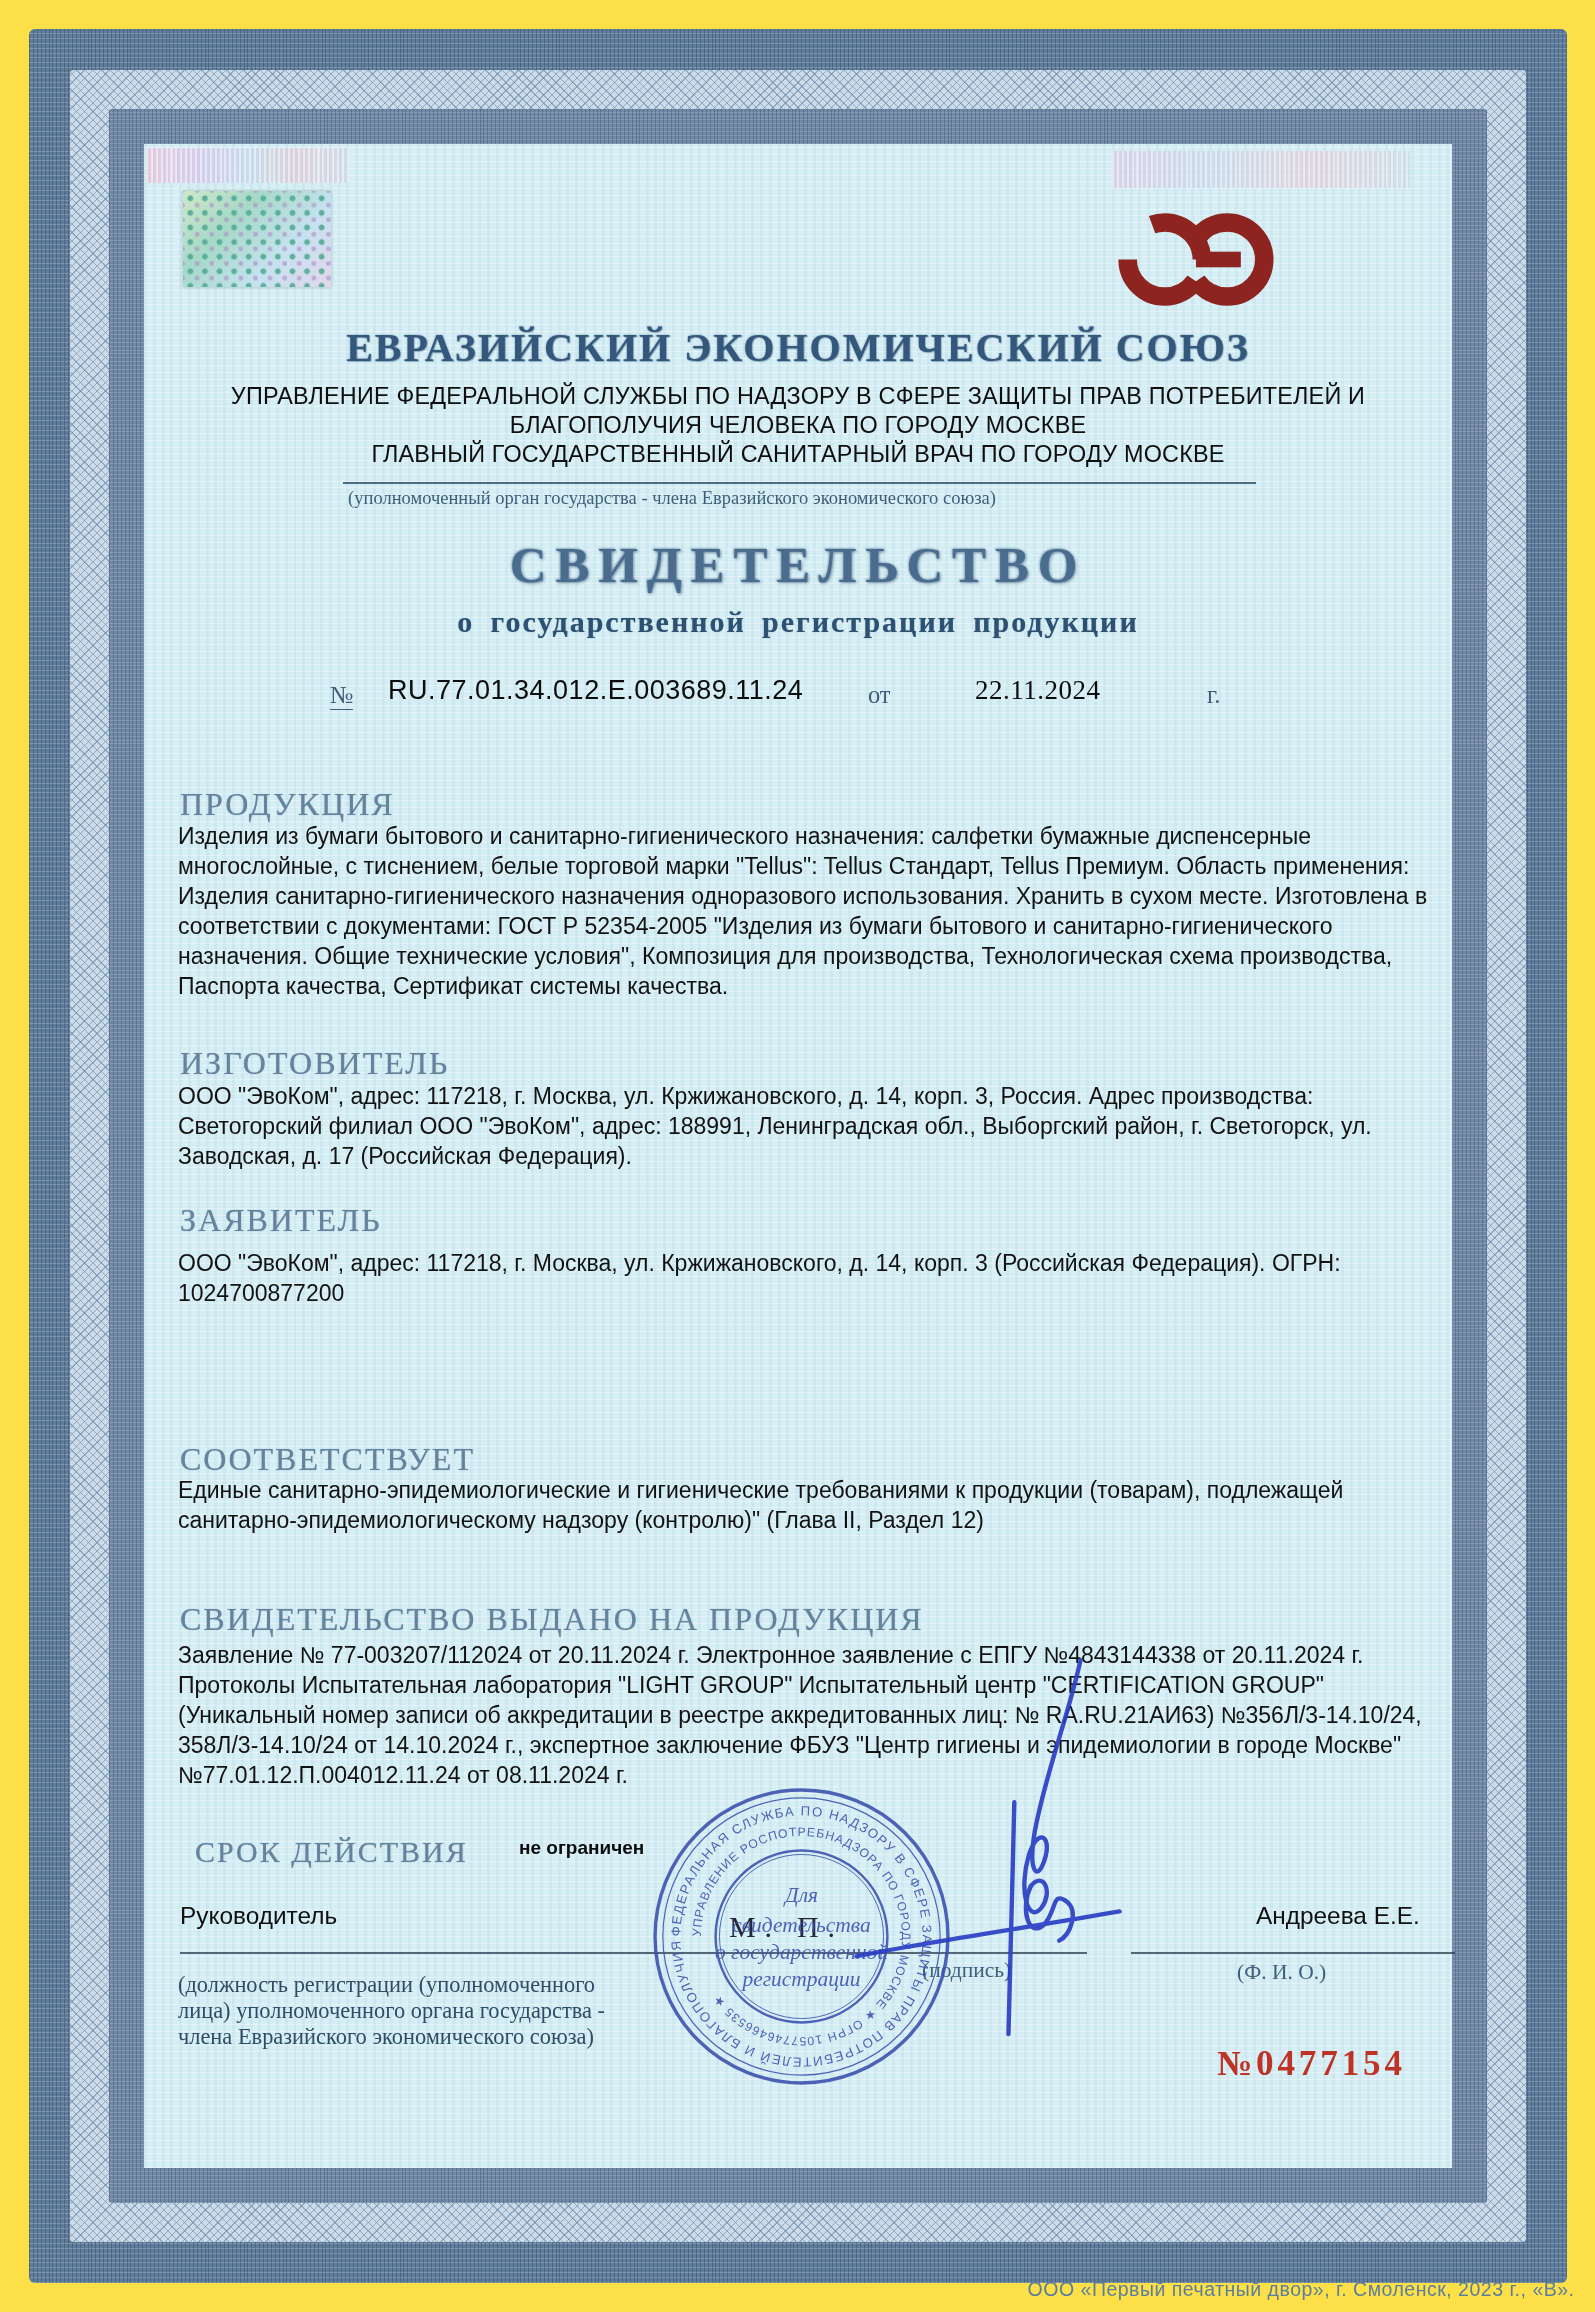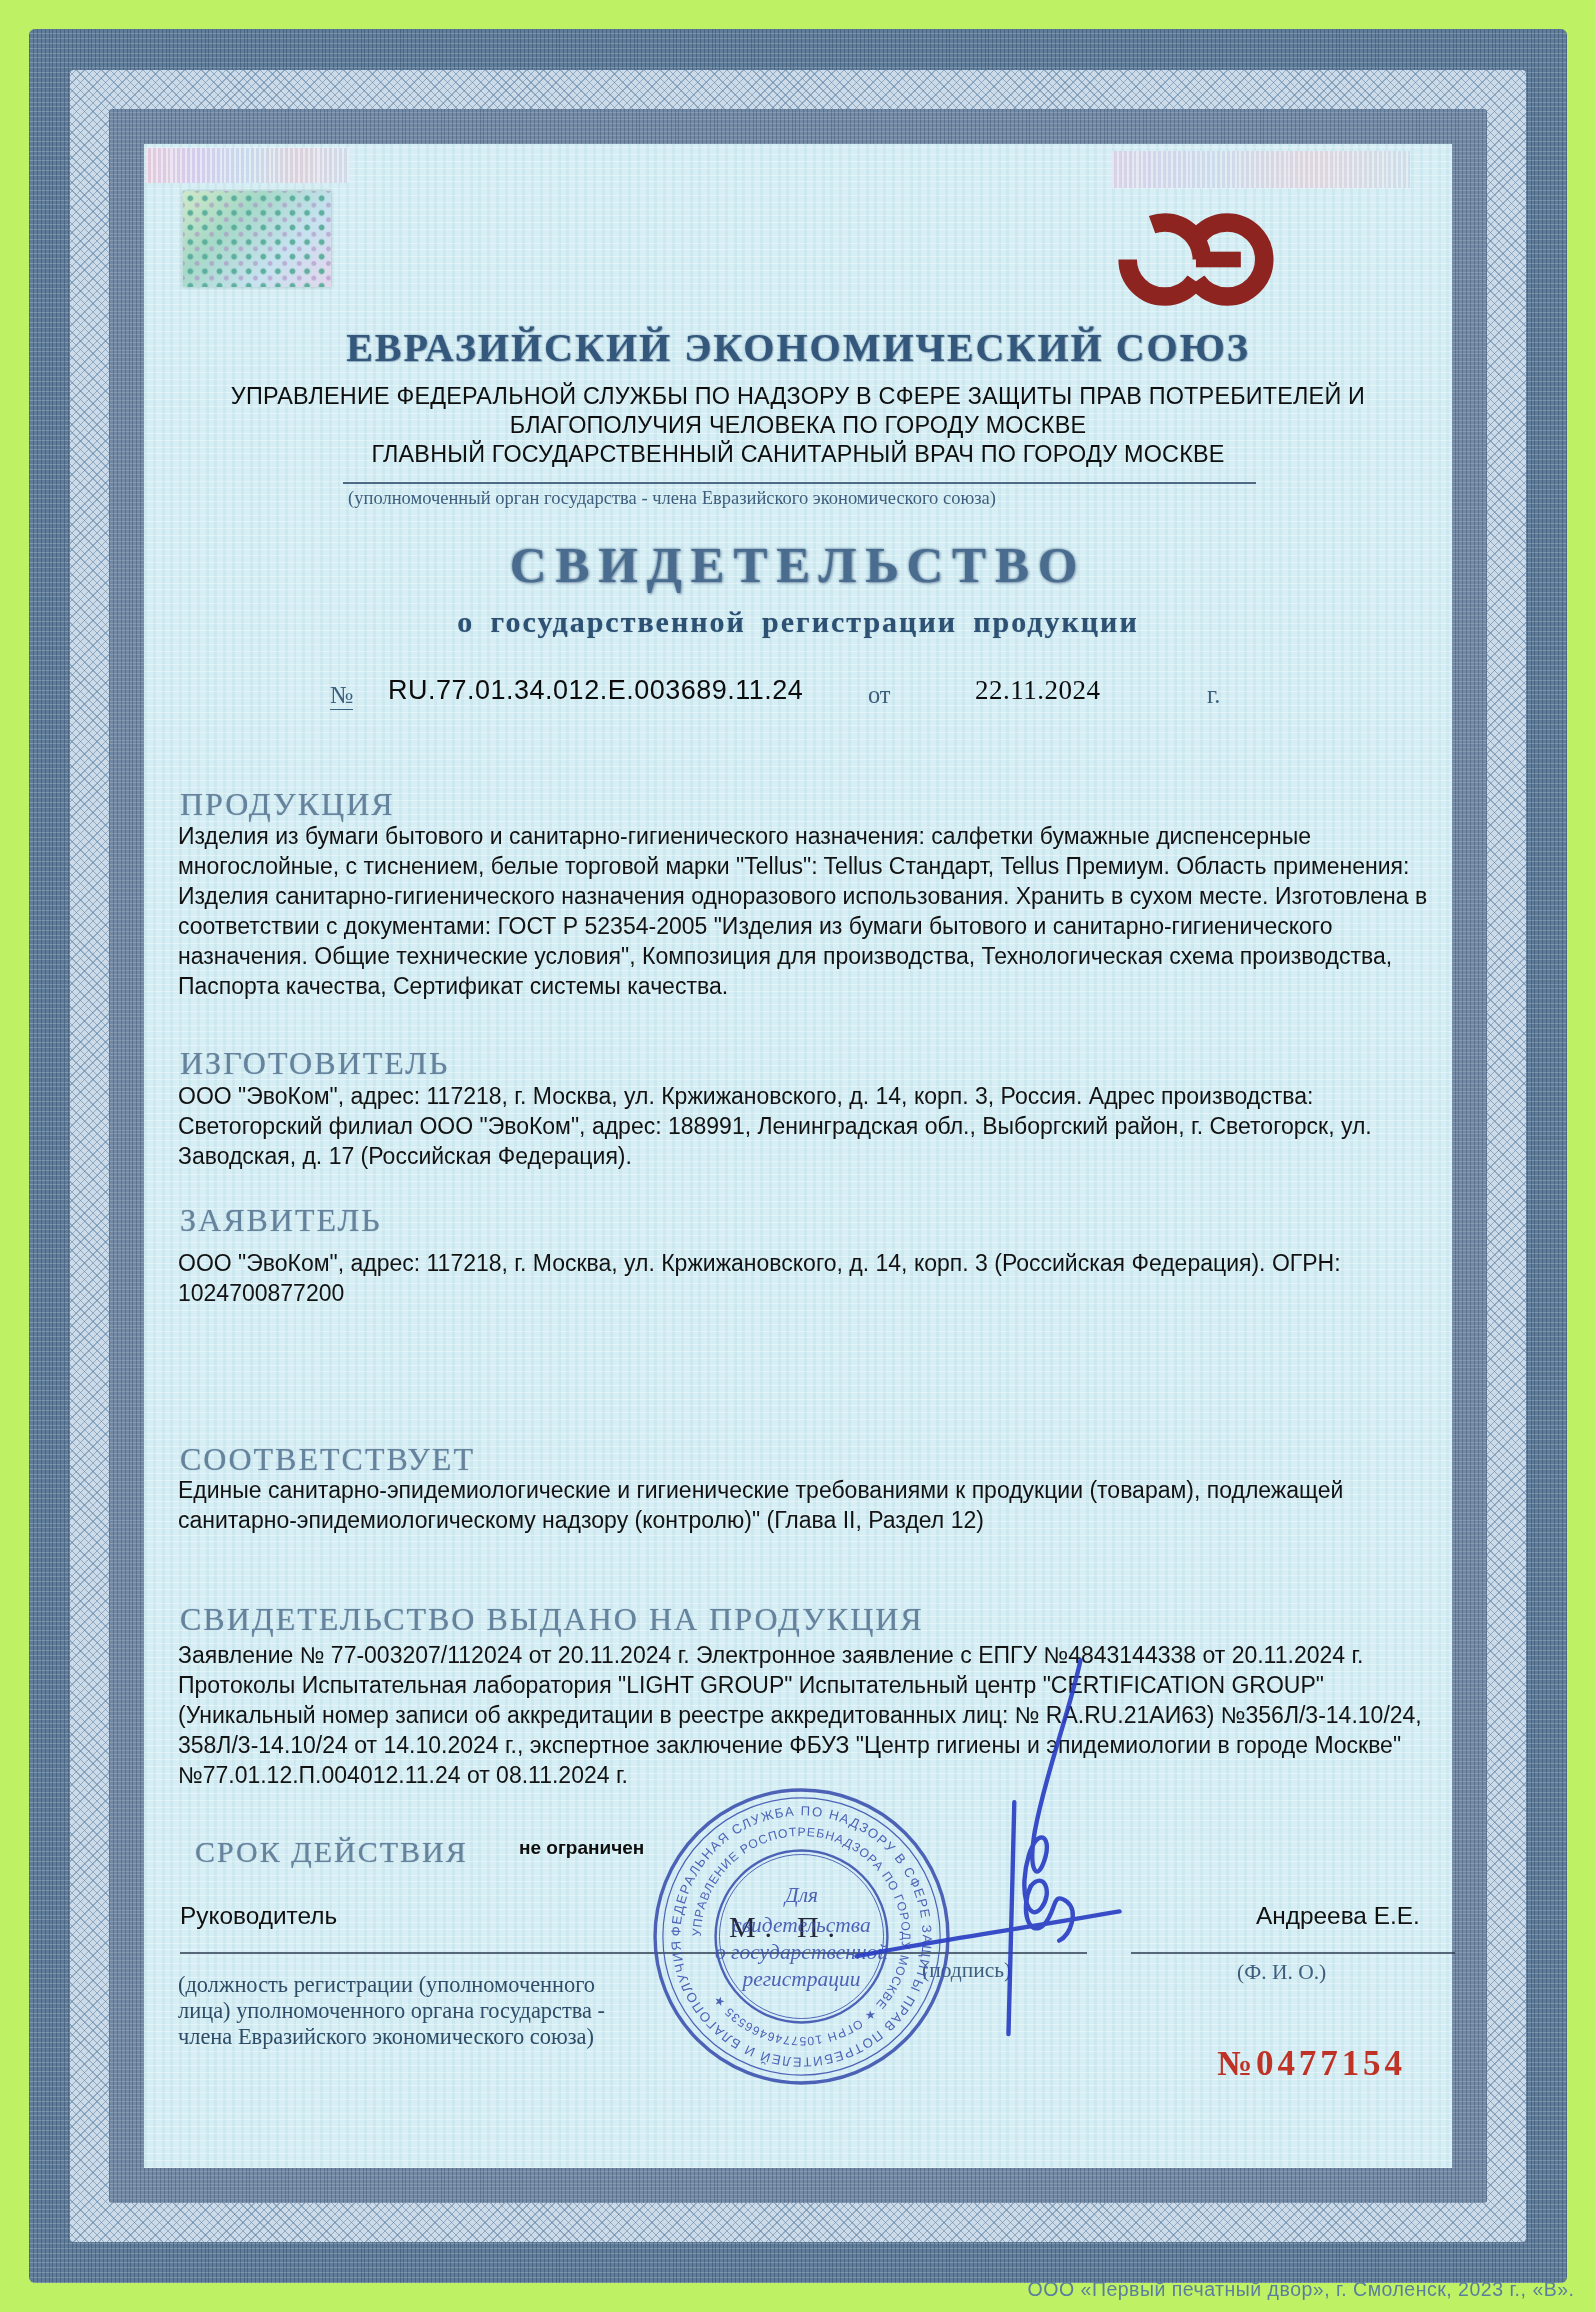--- a/index.html
+++ b/index.html
@@ -1,16 +1,16 @@
 <!DOCTYPE html>
 <html><head>
 <meta charset="utf-8">
 <style>
   html,body{margin:0;padding:0;background:#ffffff;}
-  .page{position:relative;width:1596px;height:2312px;background:#bef264;overflow:hidden;
+  .page{position:relative;width:1596px;height:2312px;background:#fde047;overflow:hidden;
         font-family:"Liberation Sans",sans-serif;}
   
   .band{position:absolute;}
   .band1{inset:29px;background-color:#5f7d9a;
     background-image:repeating-linear-gradient(90deg,rgba(16,38,66,.28) 0 1px,transparent 1px 3.9px),
                      repeating-linear-gradient(0deg,rgba(255,255,255,.20) 0 1px,transparent 1px 4.9px);
     border-radius:5.9px;}
   .band2{inset:70px;background-color:#ccdbe7;
     background-image:repeating-linear-gradient(45deg,rgba(92,130,164,.55) 0 1px,transparent 1px 5.9px),
                      repeating-linear-gradient(-45deg,rgba(92,130,164,.55) 0 1px,transparent 1px 5.9px);

